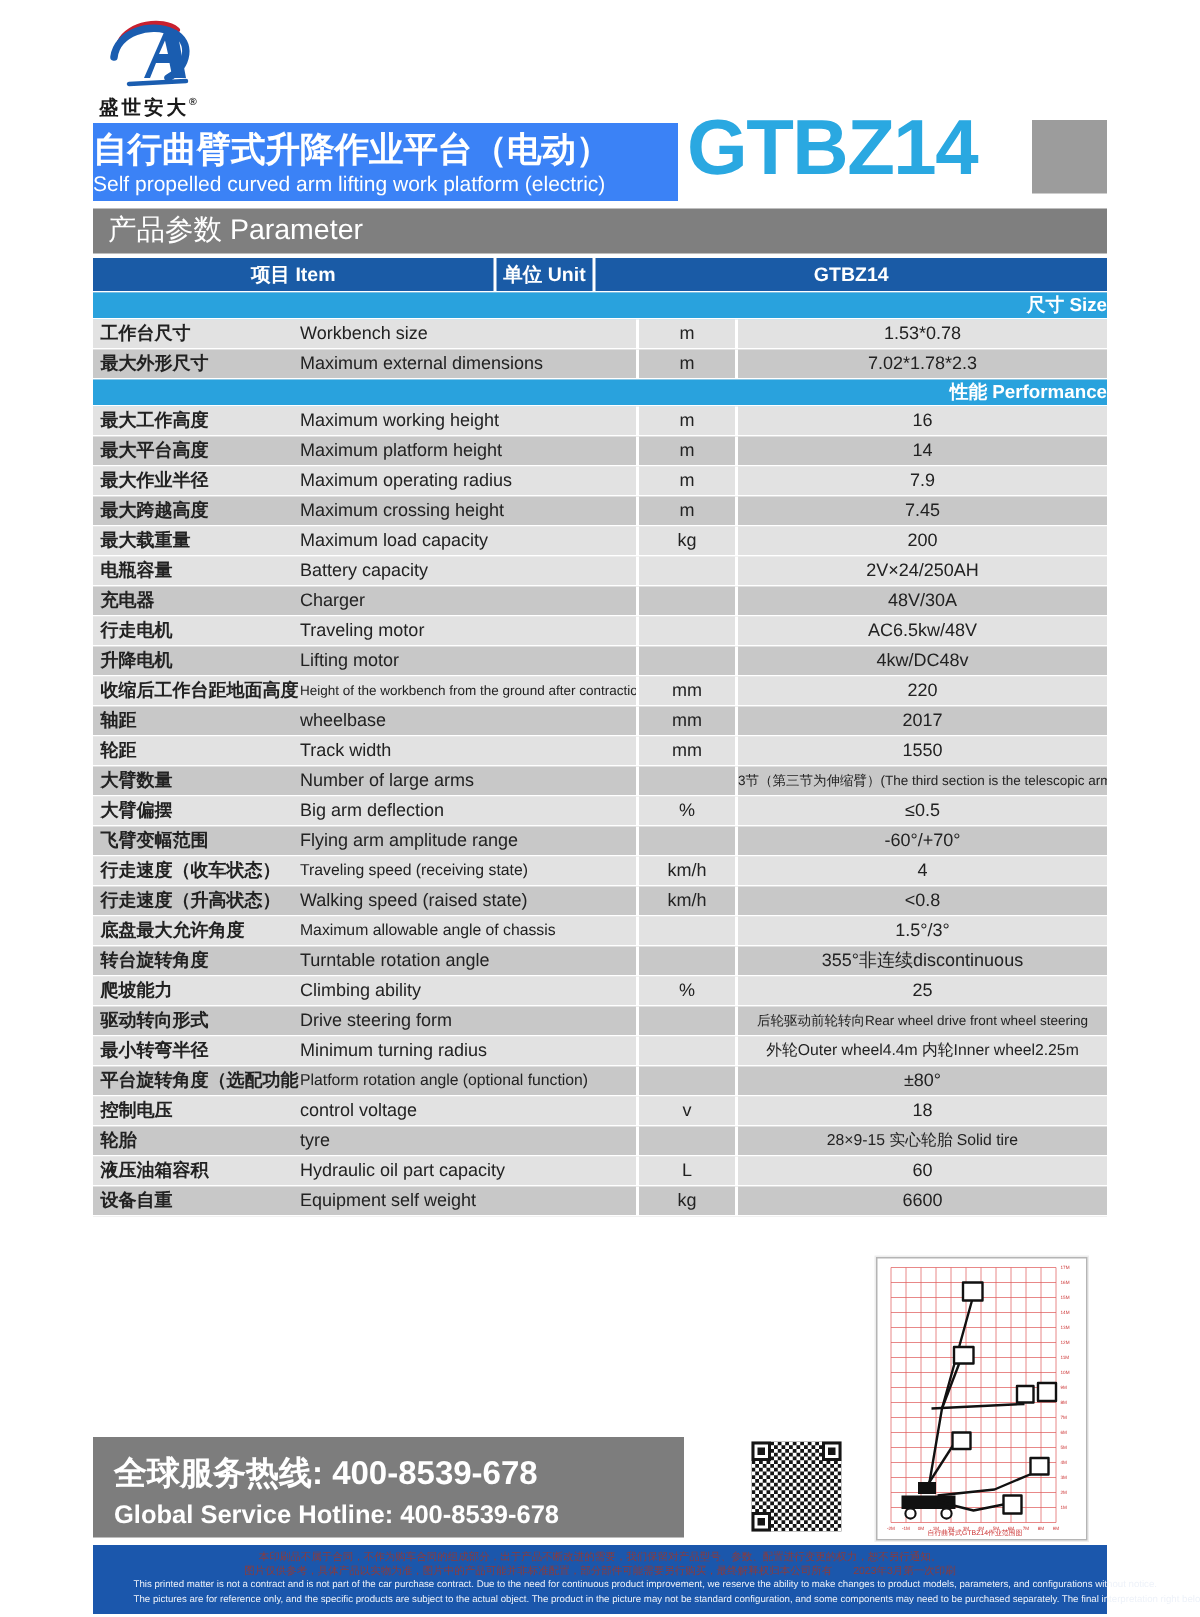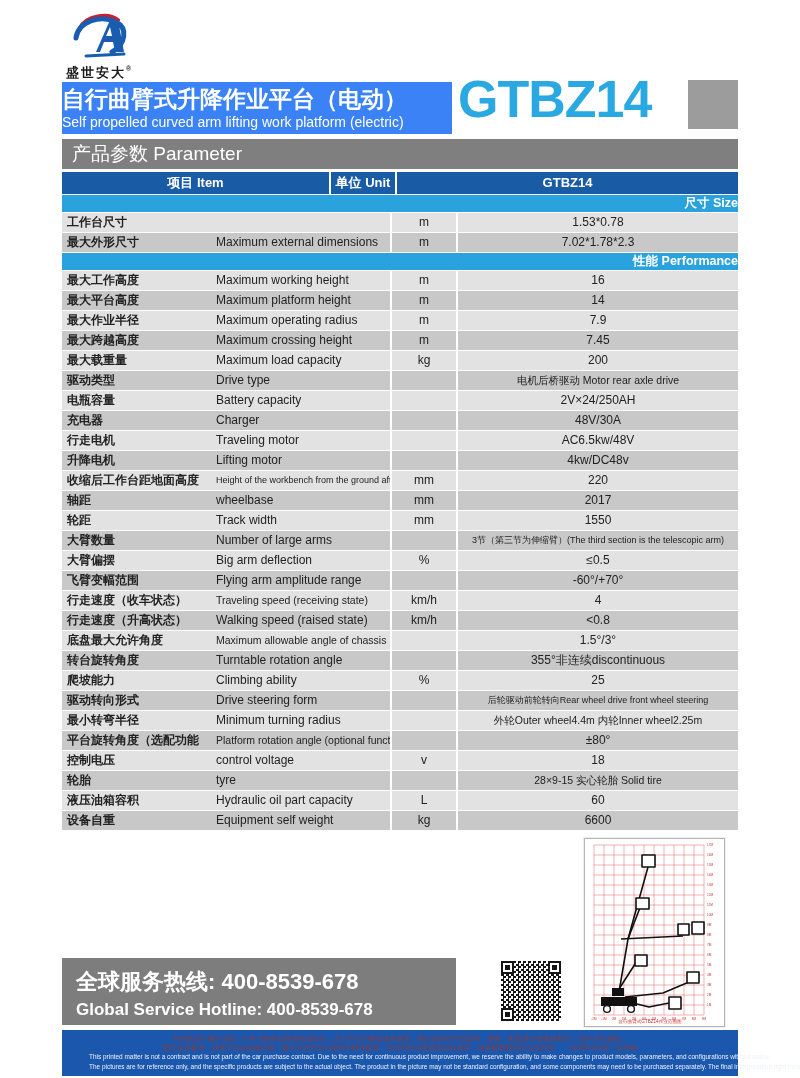--- a/index.html
+++ b/index.html
@@ -29,21 +29,21 @@
   .spec-table{position:absolute;left:62px;top:172px;width:676px;}
   .t-head{display:flex;background:#1a5ba6;color:#fff;font-weight:bold;font-size:13px;
           height:22px;line-height:22px;border-bottom:1px solid #fff;text-align:center;}
   .h-item{width:269px;border-right:2px solid #fff;box-sizing:border-box;}
   .h-unit{width:66px;border-right:2px solid #fff;box-sizing:border-box;}
   .h-value{flex:1;}
   .band{height:17px;line-height:17px;background:#29a2dd;color:#fff;font-weight:bold;
         font-size:12.5px;padding-left:20px;border-bottom:1px solid #fff;text-align:right;}
   .t-row{display:flex;height:19px;line-height:19px;border-bottom:1px solid #fff;font-size:12px;background:#e2e2e2;}
   .t-row.dark{background:#c8c8c8;}
-  .c-item{width:330px;display:flex;border-right:2px solid #fff;box-sizing:border-box;gap:16px;}
+  .c-item{width:364px;display:flex;border-right:2px solid #fff;box-sizing:border-box;}
   .c-cn{width:138px;padding-left:5px;box-sizing:border-box;font-weight:bold;white-space:nowrap;overflow:hidden;}
   .c-en{flex:1;white-space:nowrap;overflow:hidden;}
   .c-unit{width:66px;text-align:center;border-right:2px solid #fff;box-sizing:border-box;}
   .c-val{flex:1;text-align:center;white-space:nowrap;overflow:hidden;}
   .small{font-size:10.5px;}
   .xsmall{font-size:9px;}
 
   
   .diagram{position:absolute;left:584px;top:838px;width:139px;height:187px;background:#fff;
            border:1px solid #b5b5b5;box-shadow:0 0 0 1px #eee;}
@@ -95,20 +95,21 @@
     <div class="t-head">
       <div class="h-item">项目 Item</div>
       <div class="h-unit">单位 Unit</div>
       <div class="h-value">GTBZ14</div>
     </div>
     <div id="table-body">
         <div class="band">尺寸 Size</div>
         <div class="t-row">
           <div class="c-item">
             <div class="c-cn">工作台尺寸</div>
+            <div class="c-en">Workbench size</div>
           </div>
           <div class="c-unit">m</div>
           <div class="c-val">1.53*0.78</div>
         </div>
         <div class="t-row dark">
           <div class="c-item">
             <div class="c-cn">最大外形尺寸</div>
             <div class="c-en">Maximum external dimensions</div>
           </div>
           <div class="c-unit">m</div>
@@ -147,28 +148,20 @@
           <div class="c-unit">m</div>
           <div class="c-val">7.45</div>
         </div>
         <div class="t-row">
           <div class="c-item">
             <div class="c-cn">最大载重量</div>
             <div class="c-en">Maximum load capacity</div>
           </div>
           <div class="c-unit">kg</div>
           <div class="c-val">200</div>
-        </div>
-        <div class="t-row dark">
-          <div class="c-item">
-            <div class="c-cn">驱动类型</div>
-            <div class="c-en">Drive type</div>
-          </div>
-          <div class="c-unit"></div>
-          <div class="c-val small">电机后桥驱动 Motor rear axle drive</div>
         </div>
         <div class="t-row">
           <div class="c-item">
             <div class="c-cn">电瓶容量</div>
             <div class="c-en">Battery capacity</div>
           </div>
           <div class="c-unit"></div>
           <div class="c-val">2V×24/250AH</div>
         </div>
         <div class="t-row dark">

